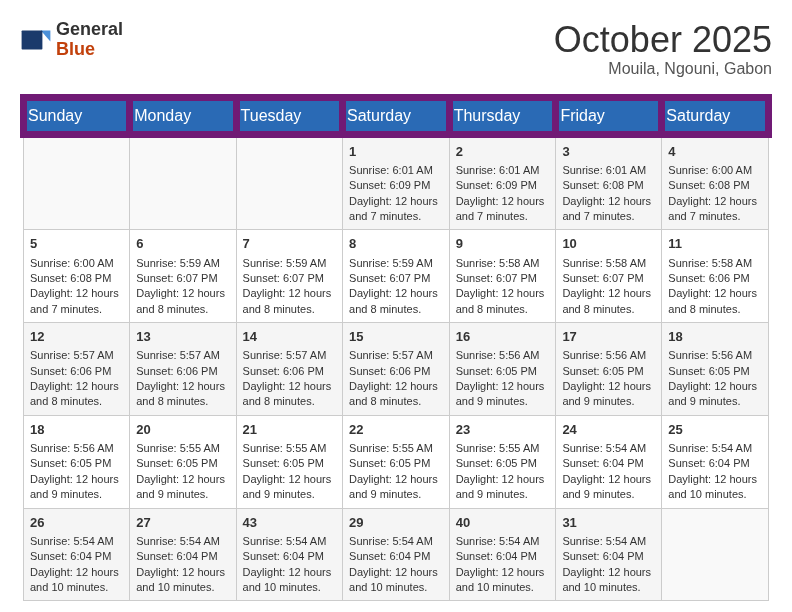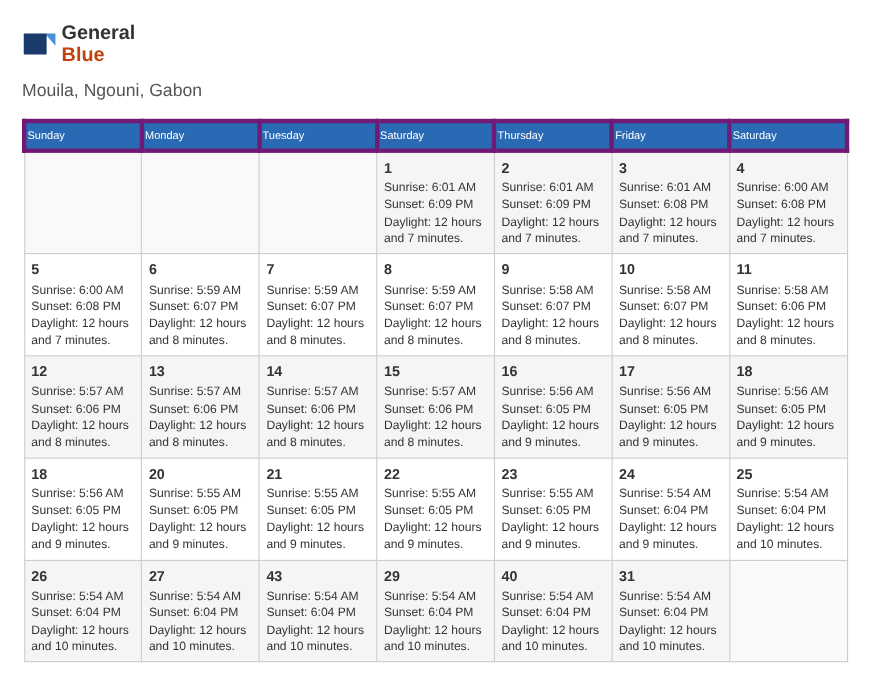--- a/index.html
+++ b/index.html
@@ -8,21 +8,20 @@
       background: #fff;
       width: 792px;
       min-height: 612px;
       padding: 20px;
     }
     .header {
       display: flex;
       justify-content: space-between;
       align-items: flex-start;
       margin-bottom: 16px;
-      flex-direction: column;
     }
     .logo {
       display: flex;
       align-items: center;
       gap: 4px;
     }
     .logo-text {
       font-size: 18px;
       font-weight: bold;
       color: #333;
@@ -40,37 +39,36 @@
     }
     .month-title {
       font-size: 36px;
       font-weight: 300;
       color: #333;
       line-height: 1.1;
     }
     .location {
       font-size: 16px;
       color: #555;
-      margin-top: 14px;
     }
     table {
       width: 100%;
       border-collapse: collapse;
       font-size: 11px;
     }
     thead tr {
       background-color: #2a6ab5;
       color: #fff;
     }
     thead th {
       padding: 6px 1px;
       text-align: left;
       font-weight: normal;
-      font-size: 10px;
-      border: 4px solid #701a75;
+      font-size: 16px;
+      border: 7px solid #701a75;
     }
     tbody tr {
       vertical-align: top;
     }
     tbody td {
       border: 1px solid #ccc;
       padding: 5px 6px;
       width: 108px;
       min-height: 80px;
       color: #333;
@@ -101,20 +99,21 @@
     <svg class="logo-icon" viewBox="0 0 40 40">
       <polygon points="26,8 38,8 38,22" fill="#4a90d9"></polygon>
       <rect x="2" y="8" width="26" height="24" fill="#1a3a6b" rx="1"></rect>
     </svg>
     <div class="logo-text">
       <div>General</div>
       <div><span>Blue</span></div>
     </div>
   </div>
   <div class="title-block">
+    <div class="month-title">October 2025</div>
     <div class="location">Mouila, Ngouni, Gabon</div>
   </div>
 </div>
 
 <table>
   <thead>
     <tr>
     <th>Sunday</th>
         <th>Monday</th>
         <th>Tuesday</th>

